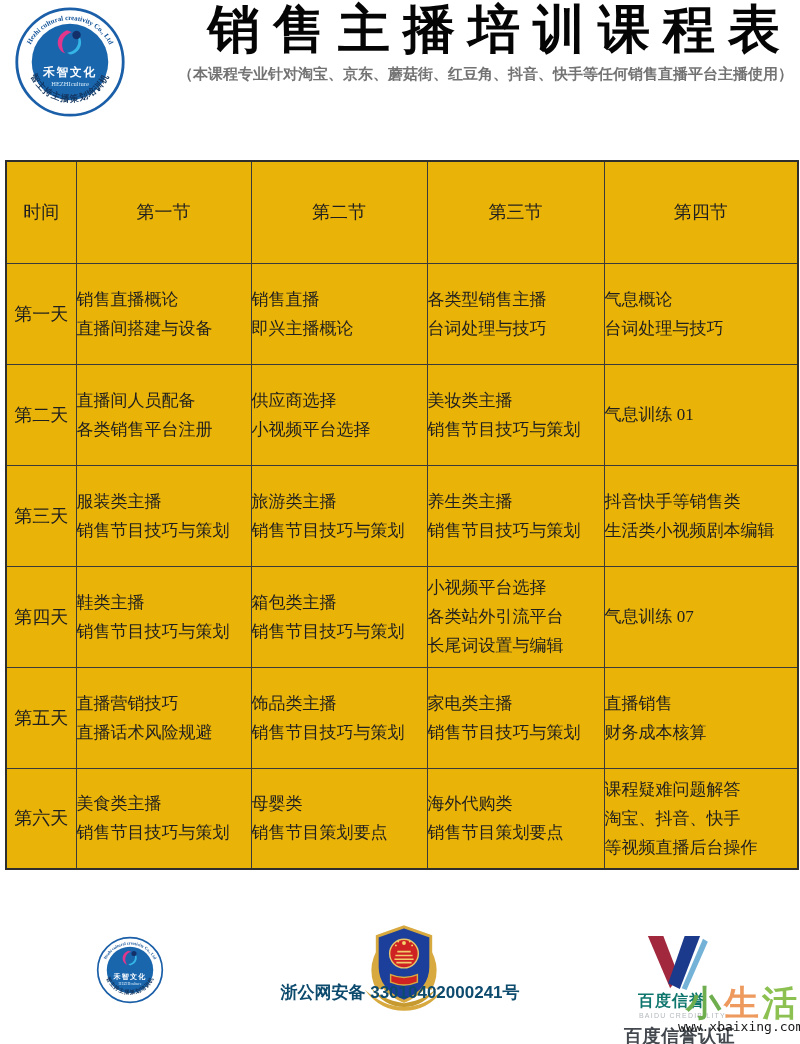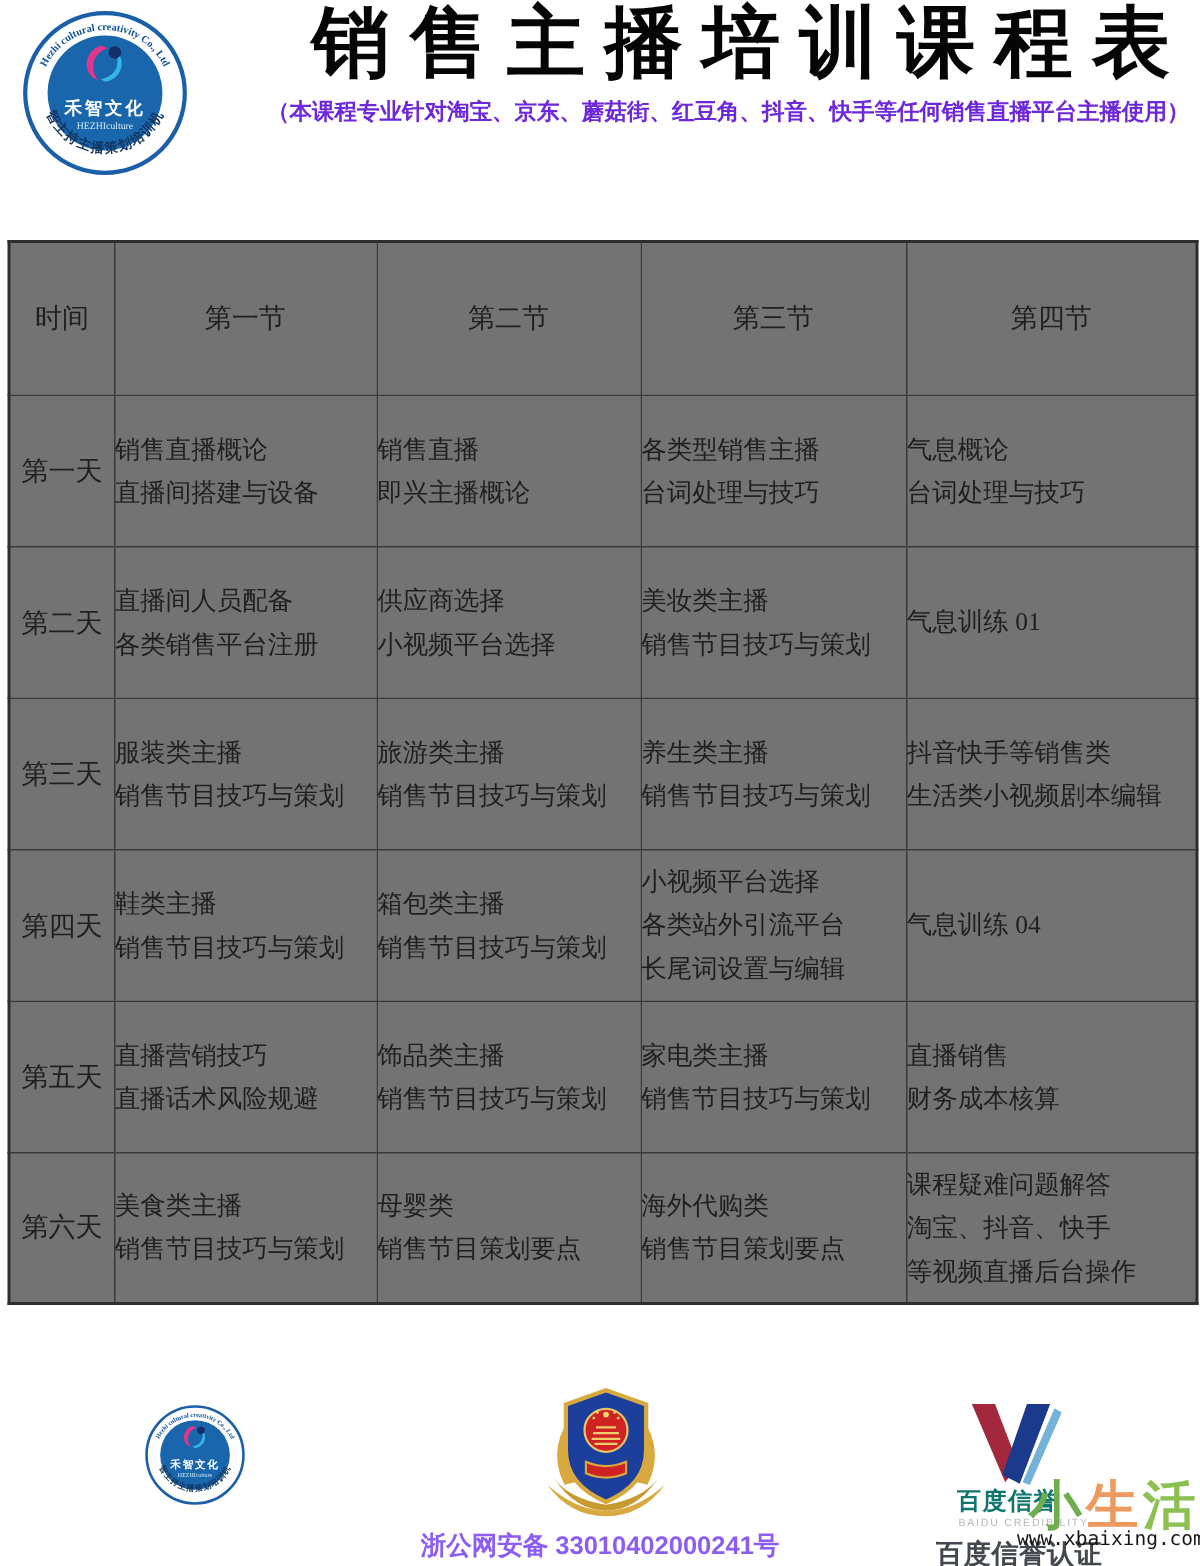--- a/index.html
+++ b/index.html
@@ -4,42 +4,42 @@
 <style>
   html,body{margin:0;padding:0;background:#888;}
   .page{position:relative;width:800px;height:1044px;background:#ffffff;margin:0 auto;
         overflow:hidden;font-family:"Liberation Serif","DejaVu Serif",serif;color:#1f1f1f;}
 
   
   .hz-main{position:absolute;left:14px;top:6px;width:112px;height:112px;}
   .titlebox{position:absolute;left:145px;top:0;width:648px;text-align:right;}
   .title{font-size:52px;line-height:60px;font-weight:bold;letter-spacing:13px;
          padding-left:13px;color:#050505;white-space:nowrap;}
-  .subtitle{margin-top:5px;font-size:15px;font-weight:bold;color:#6d28d9;white-space:nowrap;}
+  .subtitle{margin-top:5px;font-size:15px;font-weight:bold;color:#737373;white-space:nowrap;}
 
   
   table.course{position:absolute;left:5px;top:160px;width:792px;border-collapse:collapse;
                table-layout:fixed;border:2px solid #2e2e2e;}
   .course th,.course td{border:1px solid #3a3a3a;vertical-align:middle;
-               font-weight:normal;padding:0;background:#737373;}
+               font-weight:normal;padding:0;background:#eab308;}
   .course thead tr{height:102px;}
   .course tbody tr{height:101px;}
   .course th{font-size:18px;}
   .course td{font-size:17px;}
   .cell-line{line-height:29px;}
 
   
   .hz-small{position:absolute;left:96px;top:936px;width:68px;height:68px;}
   .copyright{position:absolute;left:36px;top:1021px;width:220px;white-space:nowrap;
              font-family:"Liberation Sans","DejaVu Sans",sans-serif;font-weight:bold;
              font-size:15px;color:#3c3c3c;}
   .badge{position:absolute;left:361px;top:918px;width:86px;height:94px;}
-  .police{position:absolute;left:250px;top:1019px;width:300px;text-align:center;white-space:nowrap;
+  .police{position:absolute;left:250px;top:981px;width:300px;text-align:center;white-space:nowrap;
           font-family:"Liberation Sans","DejaVu Sans",sans-serif;font-weight:bold;
-          font-size:17px;color:#8b5cf6;}
+          font-size:17px;color:#0c4a6e;}
   .baidu-v{position:absolute;left:639px;top:934px;width:70px;height:58px;}
   .baidu-name{position:absolute;left:638px;top:991px;font-size:16px;font-weight:bold;
           letter-spacing:1px;color:#0f766e;font-family:"Liberation Sans",sans-serif;white-space:nowrap;}
   .baidu-en{position:absolute;left:639px;top:1012px;font-size:7px;letter-spacing:1.2px;
           color:#b4b9bd;font-family:"Liberation Sans",sans-serif;white-space:nowrap;}
   .baidu-cert{position:absolute;left:624px;top:1024px;font-size:18px;font-weight:bold;
           letter-spacing:0.5px;color:#43484e;font-family:"Liberation Sans",sans-serif;white-space:nowrap;}
   .wm-chars{position:absolute;left:686px;top:980px;font-size:35px;font-weight:bold;
           letter-spacing:3px;z-index:5;white-space:nowrap;
           font-family:"Liberation Serif","DejaVu Serif",serif;}
@@ -161,21 +161,21 @@
           <td>
             <div class="cell-line">箱包类主播</div>
             <div class="cell-line">销售节目技巧与策划</div>
           </td>
           <td>
             <div class="cell-line">小视频平台选择</div>
             <div class="cell-line">各类站外引流平台</div>
             <div class="cell-line">长尾词设置与编辑</div>
           </td>
           <td>
-            <div class="cell-line">气息训练 04</div>
+            <div class="cell-line">气息训练 07</div>
           </td>
         </tr>
         <tr>
           <th>第五天</th>
           <td>
             <div class="cell-line">直播营销技巧</div>
             <div class="cell-line">直播话术风险规避</div>
           </td>
           <td>
             <div class="cell-line">饰品类主播</div>

